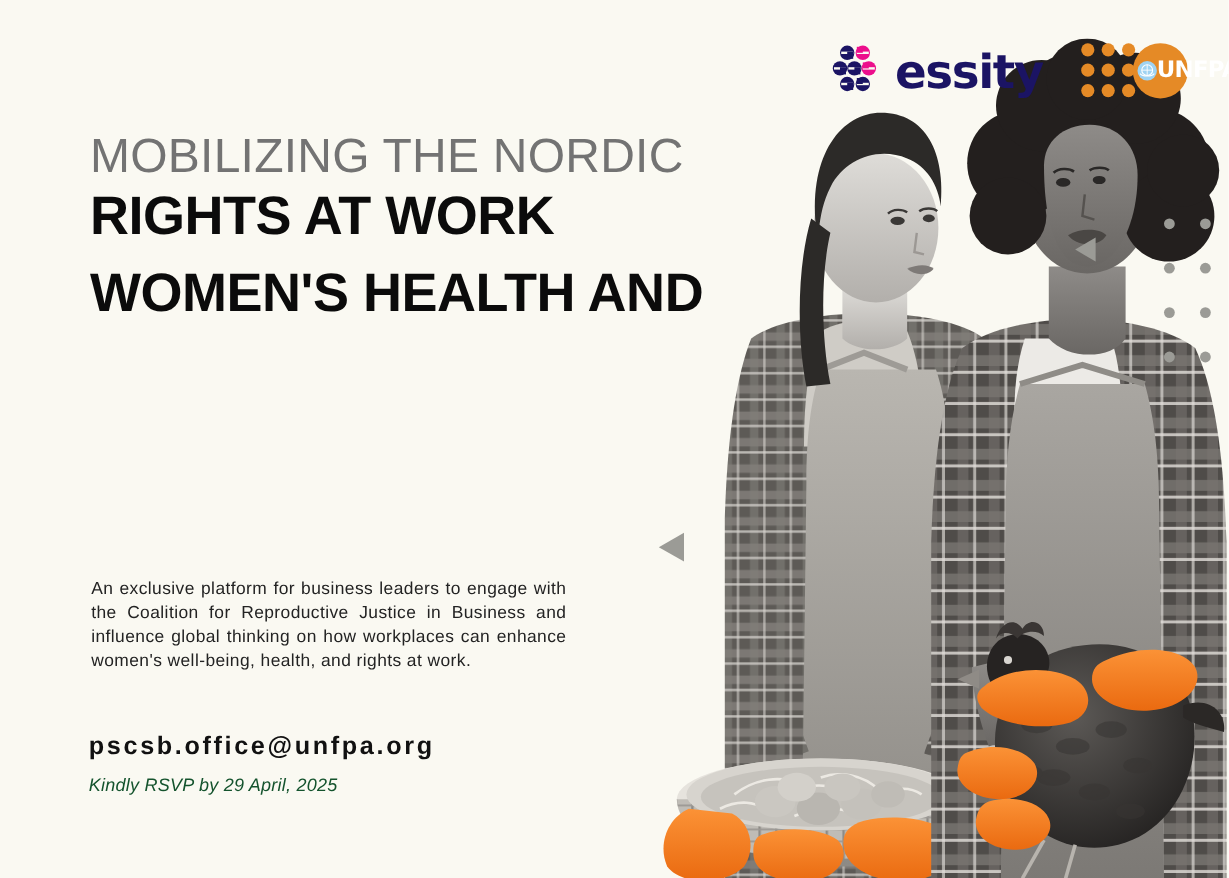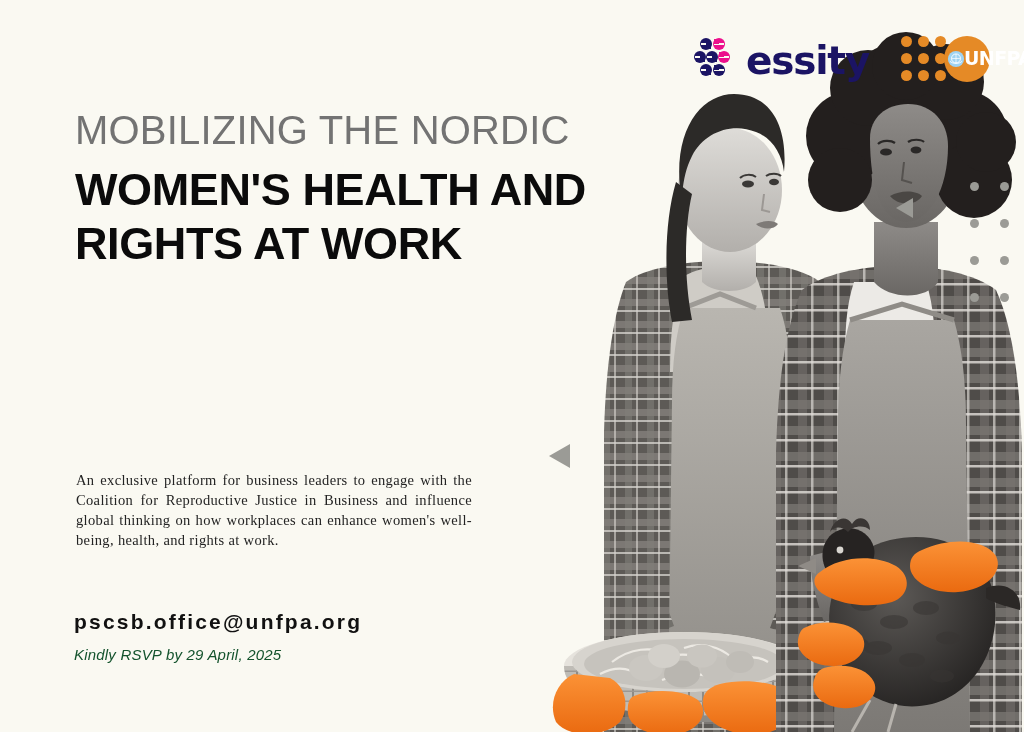--- a/index.html
+++ b/index.html
@@ -140,23 +140,23 @@
     font-size: 23px;
     line-height: 34px;
     color: #111111;
     letter-spacing: -0.2px;
   }
 
   
   .description {
     position: absolute;
     left: 76px;
-    top: 455px;
+    top: 466px;
     width: 396px;
-    font-family: Liberation Serif, serif;
+    font-family: Liberation Sans, sans-serif;
     font-weight: 400;
     font-size: 14.5px;
     line-height: 20px;
     color: #232323;
     text-align: justify;
     letter-spacing: 0.35px;
   }
 
   
   .email {
@@ -514,22 +514,22 @@
             <path d="M3.4 12.6 C6 15.6 14 15.6 16.6 12.6" fill="none" stroke="#ffffff" stroke-width="1"></path>
           </svg>
         </span>
         <span class="unfpa-text">UNFPA</span>
       </div>
     </div>
   </div>
 
   <div class="headline">
     <div class="line-light">MOBILIZING THE NORDIC</div>
+    <div class="line-bold">RIGHTS AT WORK</div>
     <div class="line-bold first">WOMEN'S HEALTH AND</div>
-    <div class="line-bold">RIGHTS AT WORK</div>
   </div>
 
 
   <p class="description">An exclusive platform for business leaders to engage with the Coalition for Reproductive Justice in Business and influence global thinking on how workplaces can enhance women's well-being, health, and rights at work.</p>
 
   <div class="email">pscsb.office@unfpa.org</div>
   <div class="rsvp">Kindly RSVP by 29 April, 2025</div>
 
   <div class="dot-grid">
     <i></i>

